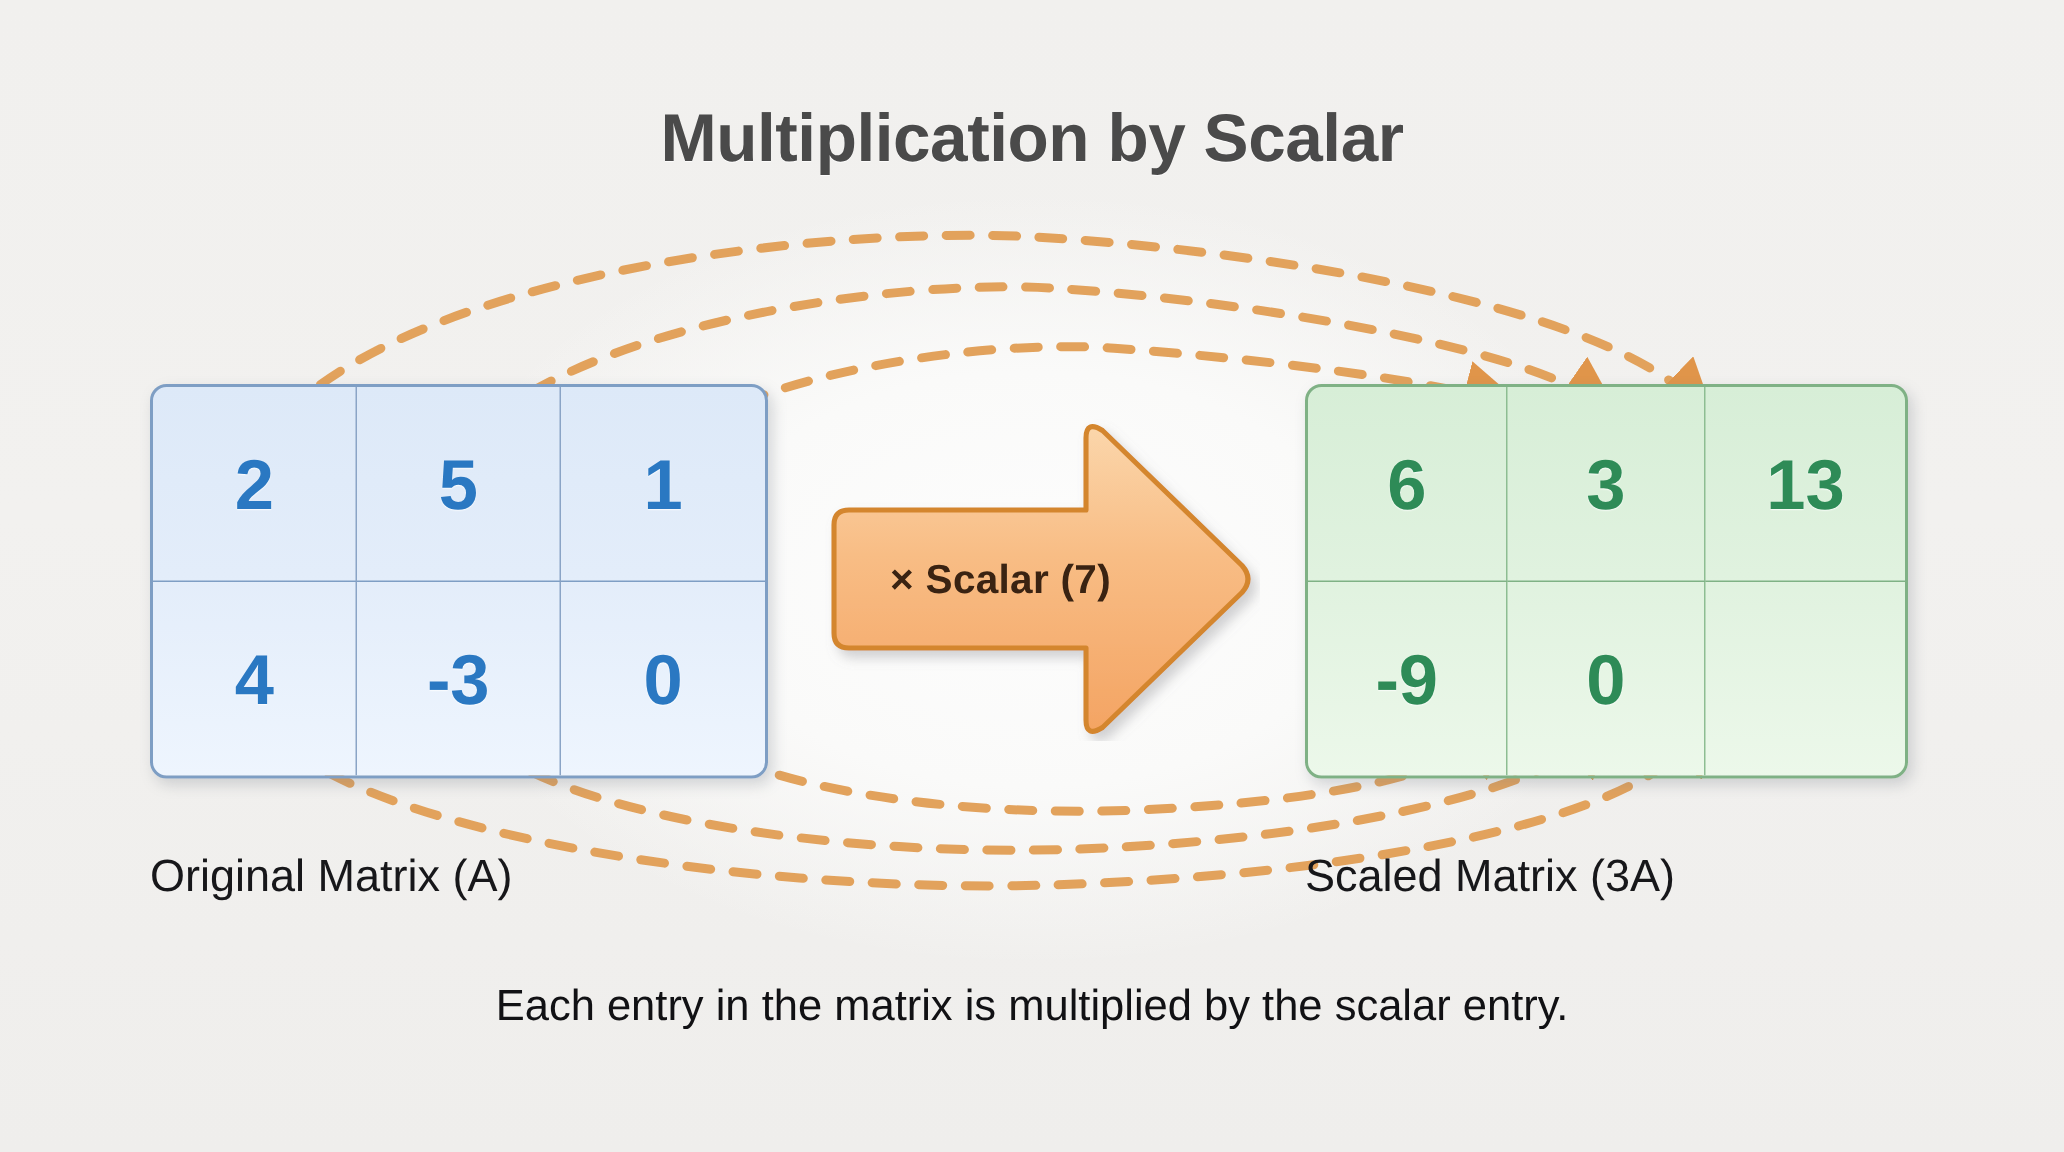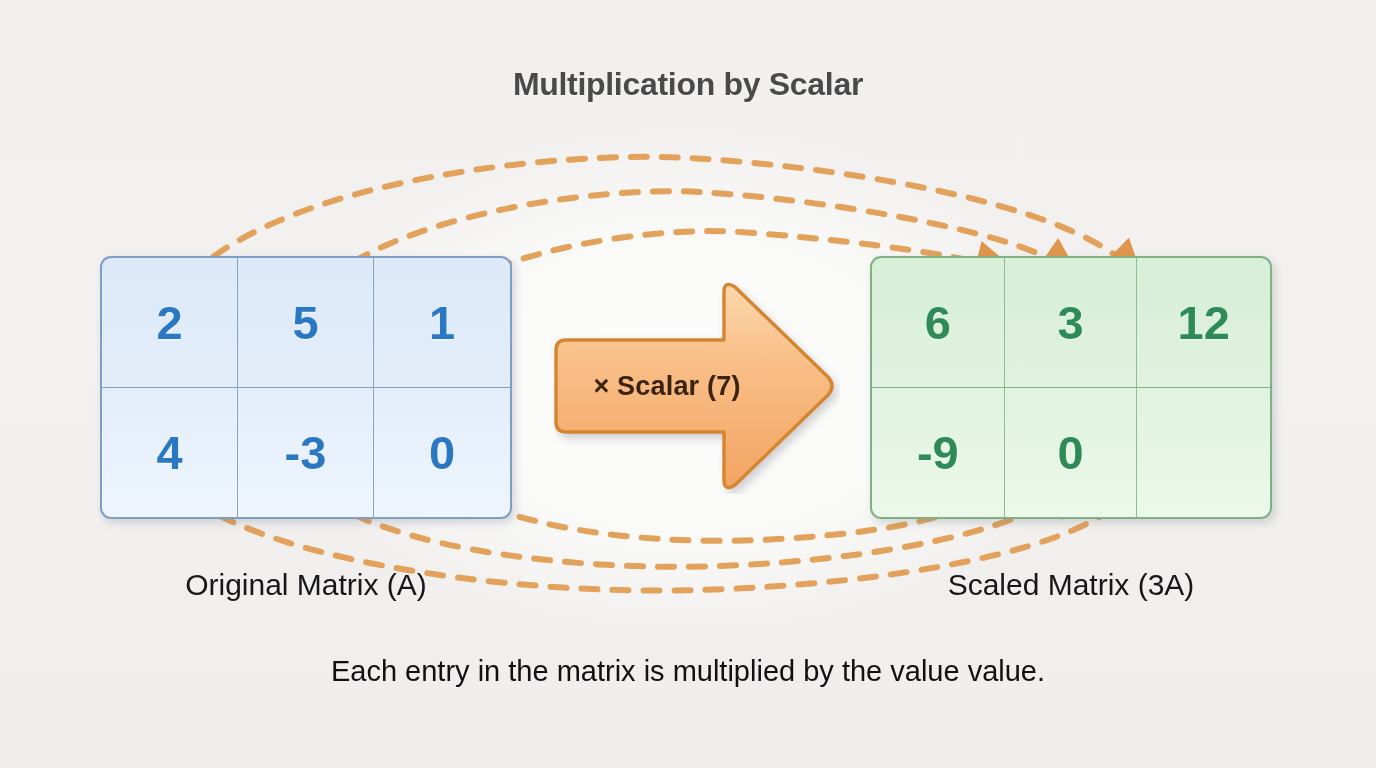--- a/index.html
+++ b/index.html
@@ -22,21 +22,21 @@
       linear-gradient(180deg, #f1f0ee 0%, #f2f1ef 45%, #efeeec 100%);
   }
 
   
   #title {
     position: absolute;
     left: 0;
     right: 0;
     top: 66px;
     text-align: center;
-    font-size: 32px;
+    font-size: 45px;
     font-weight: bold;
     color: #4a4a4a;
     letter-spacing: -0.3px;
     text-shadow: 0 1px 0 rgba(255,255,255,0.75);
   }
 
   
   #connectors {
     position: absolute;
     left: 0;
@@ -124,21 +124,21 @@
     font-size: 27px;
     font-weight: bold;
     color: #3a2312;
     letter-spacing: 0.2px;
     white-space: nowrap;
   }
 
   
   .caption {
     position: absolute;
-    text-align: center;
+    text-align: left;
     font-size: 30px;
     color: #17171a;
     white-space: nowrap;
   }
   #caption-a { left: 100px; top: 568px; width: 412px; }
   #caption-b { left: 870px; top: 568px; width: 402px; }
 
   #footnote {
     position: absolute;
     left: 0;
@@ -179,21 +179,21 @@
     <div class="cell">5</div>
     <div class="cell">1</div>
     <div class="cell">4</div>
     <div class="cell">-3</div>
     <div class="cell">0</div>
   </div>
 
   <div id="matrix-b" class="matrix">
     <div class="cell">6</div>
     <div class="cell">3</div>
-    <div class="cell">12</div>
+    <div class="cell">13</div>
     <div class="cell">-9</div>
     <div class="cell">0</div>
   </div>
 
   <div id="scalar-arrow">
     <svg width="300" height="216" viewBox="0 0 300 216" xmlns="http://www.w3.org/2000/svg">
       <defs>
         <linearGradient id="arrowGrad" x1="0" y1="0" x2="0" y2="1">
           <stop offset="0%" stop-color="#fbd6ab"></stop>
           <stop offset="42%" stop-color="#f8bd85"></stop>
@@ -204,15 +204,15 @@
         </filter>
       </defs>
       <path filter="url(#arrowShadow)" d="M 16,72 Q 16,62 26,62 L 184,62 L 184,14 Q 184,2 195,9 L 288,99 Q 296,108 288,117 L 195,207 Q 184,214 184,202 L 184,154 L 26,154 Q 16,154 16,144 Z" fill="url(#arrowGrad)" stroke="#d4862f" stroke-width="3.4" stroke-linejoin="round"></path>
     </svg>
     <div class="arrow-label">× Scalar (7)</div>
   </div>
 
   <div id="caption-a" class="caption">Original Matrix (A)</div>
   <div id="caption-b" class="caption">Scaled Matrix (3A)</div>
 
-  <div id="footnote">Each entry in the matrix is multiplied by the value value.</div>
+  <div id="footnote">Each entry in the matrix is multiplied by the scalar entry.</div>
 
 </div>
 
 </body></html>

